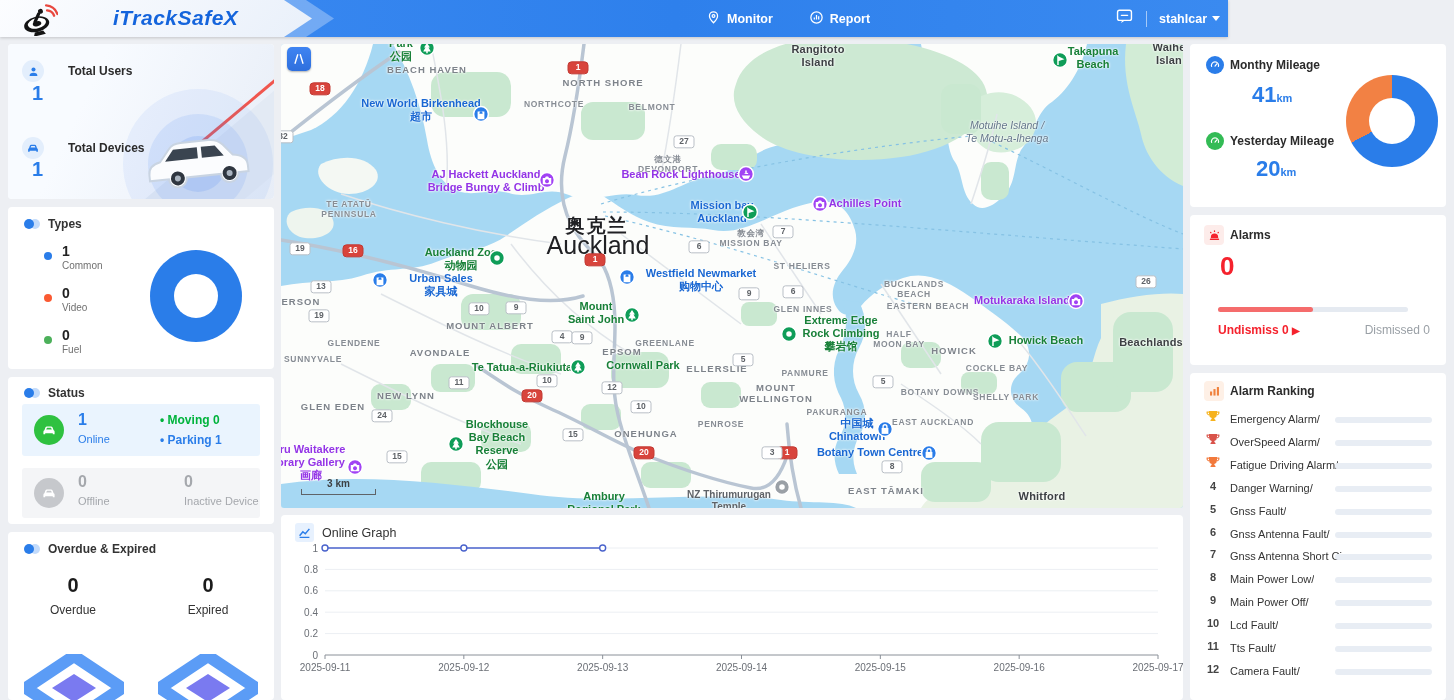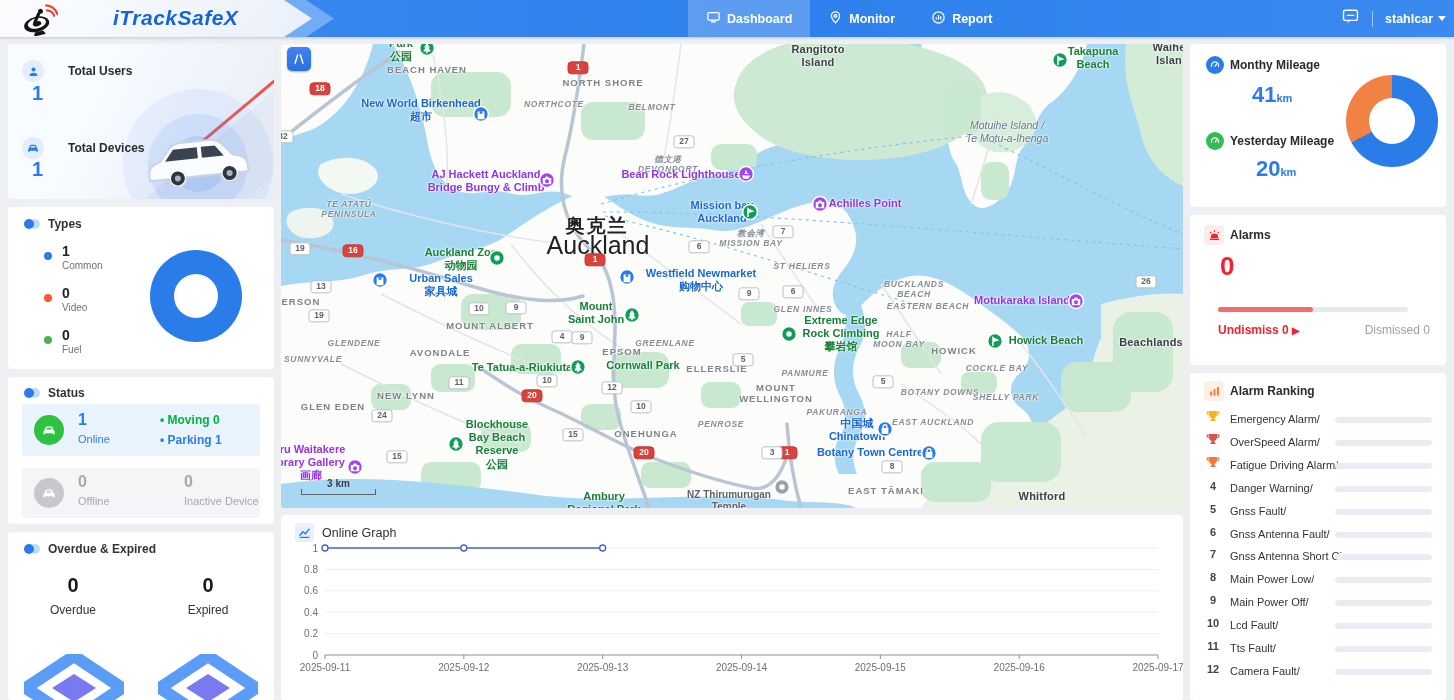--- a/index.html
+++ b/index.html
@@ -1,19 +1,19 @@
 <!DOCTYPE html>
 <html><head>
 <meta charset="utf-8">
 <style>
   html,body{margin:0;padding:0;}
   body{width:1454px;height:700px;overflow:hidden;background:#edeff3;font-family:"Liberation Sans",sans-serif;position:relative;}
 
   
-  .nav{position:absolute;left:0;top:0;width:1454px;height:37px;background:linear-gradient(90deg,#3d8bf2,#2e80ec 55%,#3a8af0);box-shadow:0 1px 3px rgba(0,0,0,.18);z-index:50;}
+  .nav{position:absolute;left:0;top:0;width:1228px;height:37px;background:linear-gradient(90deg,#3d8bf2,#2e80ec 55%,#3a8af0);box-shadow:0 1px 3px rgba(0,0,0,.18);z-index:50;}
   .nav-chev2{position:absolute;left:0;top:0;height:37px;width:334px;background:rgba(255,255,255,.30);clip-path:polygon(0 0,306px 0,334px 50%,306px 100%,0 100%);}
   .nav-left{position:absolute;left:0;top:0;height:37px;width:312px;background:linear-gradient(135deg,#fcfdff,#e9f0fa);clip-path:polygon(0 0,284px 0,312px 50%,284px 100%,0 100%);display:flex;align-items:center;}
   .brand-text{font-size:21px;font-weight:bold;font-style:italic;color:#1464dc;letter-spacing:.5px;position:absolute;left:113px;top:6px;}
   .logo{position:absolute;left:20px;top:1px;}
   .tabs{position:absolute;left:688px;top:0;height:37px;display:flex;}
   .tab{display:flex;align-items:center;gap:6px;padding:0 18px;color:#fff;font-size:12.5px;font-weight:bold;cursor:pointer;}
   .tab.active{background:rgba(255,255,255,.22);}
   .nav-right{position:absolute;right:8px;top:0;height:37px;display:flex;align-items:center;gap:12px;color:#fff;}
   .nav-divider{width:1px;height:16px;background:rgba(255,255,255,.55);}
   .user{font-size:12.5px;font-weight:bold;display:flex;align-items:center;gap:5px;cursor:pointer;}
@@ -69,21 +69,21 @@
   .al-foot{position:absolute;top:108px;font-size:12px;}
   .rk-row{position:absolute;left:0;width:256px;height:22px;}
   .rk-rank{position:absolute;left:14px;top:2px;width:18px;text-align:center;font-size:11px;color:#444;font-weight:bold;}
   .rk-lab{position:absolute;left:40px;top:4px;font-size:11px;color:#333;white-space:nowrap;max-width:140px;overflow:hidden;}
   .rk-bar{position:absolute;right:14px;top:8px;width:97px;height:6px;border-radius:3px;background:#e8edf4;}
 
   
   #map{position:absolute;left:281px;top:44px;width:902px;height:464px;border-radius:3px;overflow:hidden;background:#a6d8f3;}
   .ml{position:absolute;transform:translate(-50%,-50%);white-space:pre;text-align:center;line-height:1.2;text-shadow:0 0 2px #fff,0 0 3px #fff;pointer-events:none;}
   .ml.a{font-size:9.5px;letter-spacing:1px;color:#7d838a;font-weight:bold;}
-  .ml.as{font-size:8.5px;letter-spacing:.7px;color:#878d94;font-weight:bold;font-style:italic;}
+  .ml.as{font-size:8.5px;letter-spacing:.7px;color:#878d94;font-weight:bold;}
   .ml.t{font-size:11px;color:#3c4043;font-weight:bold;letter-spacing:.2px;}
   .ml.ti{font-size:10.5px;color:#64768а;color:#64768a;font-style:italic;}
   .ml.pg{font-size:11px;color:#188038;font-weight:bold;}
   .ml.pb{font-size:11px;color:#1967d2;font-weight:bold;}
   .ml.pp{font-size:11px;color:#9334e6;font-weight:bold;}
   .ml.px{font-size:10px;color:#5f6368;font-weight:bold;}
   .ml.zh{font-size:19px;color:#202124;font-weight:bold;letter-spacing:2px;}
   .ml.en{font-size:25px;color:#202124;font-weight:normal;}
   .mk{position:absolute;transform:translate(-50%,-50%);width:17px;height:17px;}
   .shield{position:absolute;transform:translate(-50%,-50%);min-width:15px;padding:1px 2px;background:#fff;border:1px solid #b9bfc6;border-radius:3px;font-size:8.5px;font-weight:bold;color:#5f6368;text-align:center;line-height:1.1;}
@@ -115,29 +115,20 @@
           <path d="M13 32 l9 0 2 4 -13 0 Z" fill="#141414"></path>
         </g>
         <path d="M28.5 10 a8.5 8.5 0 0 1 7.5 5.6" stroke="#e8483f" stroke-width="2.4" fill="none" stroke-linecap="round"></path>
         <path d="M27.5 4.6 a14 14 0 0 1 12 9.2" stroke="#e8483f" stroke-width="2.4" fill="none" stroke-linecap="round"></path>
       </svg>
     </span>
     <span class="brand-text">iTrackSafeX</span>
   </div>
 
   <div class="tabs">
-    <div class="tab active">
-      <span>
-        <svg width="15" height="15" viewBox="0 0 24 24" fill="none" stroke="#fff" stroke-width="2">
-            <rect x="3" y="4" width="18" height="12" rx="1.5"></rect>
-            <path d="M12 16v3M8 19h8"></path>
-          </svg>
-      </span>
-      <span>Dashboard</span>
-    </div>
     <div class="tab">
       <span>
         <svg width="15" height="15" viewBox="0 0 24 24" fill="none" stroke="#fff" stroke-width="2">
             <path d="M12 3a6.5 6.5 0 0 1 6.5 6.5C18.5 14 12 20.5 12 20.5S5.5 14 5.5 9.5A6.5 6.5 0 0 1 12 3Z"></path>
             <circle cx="12" cy="9.5" r="2.2"></circle>
           </svg>
       </span>
       <span>Monitor</span>
     </div>
     <div class="tab">

